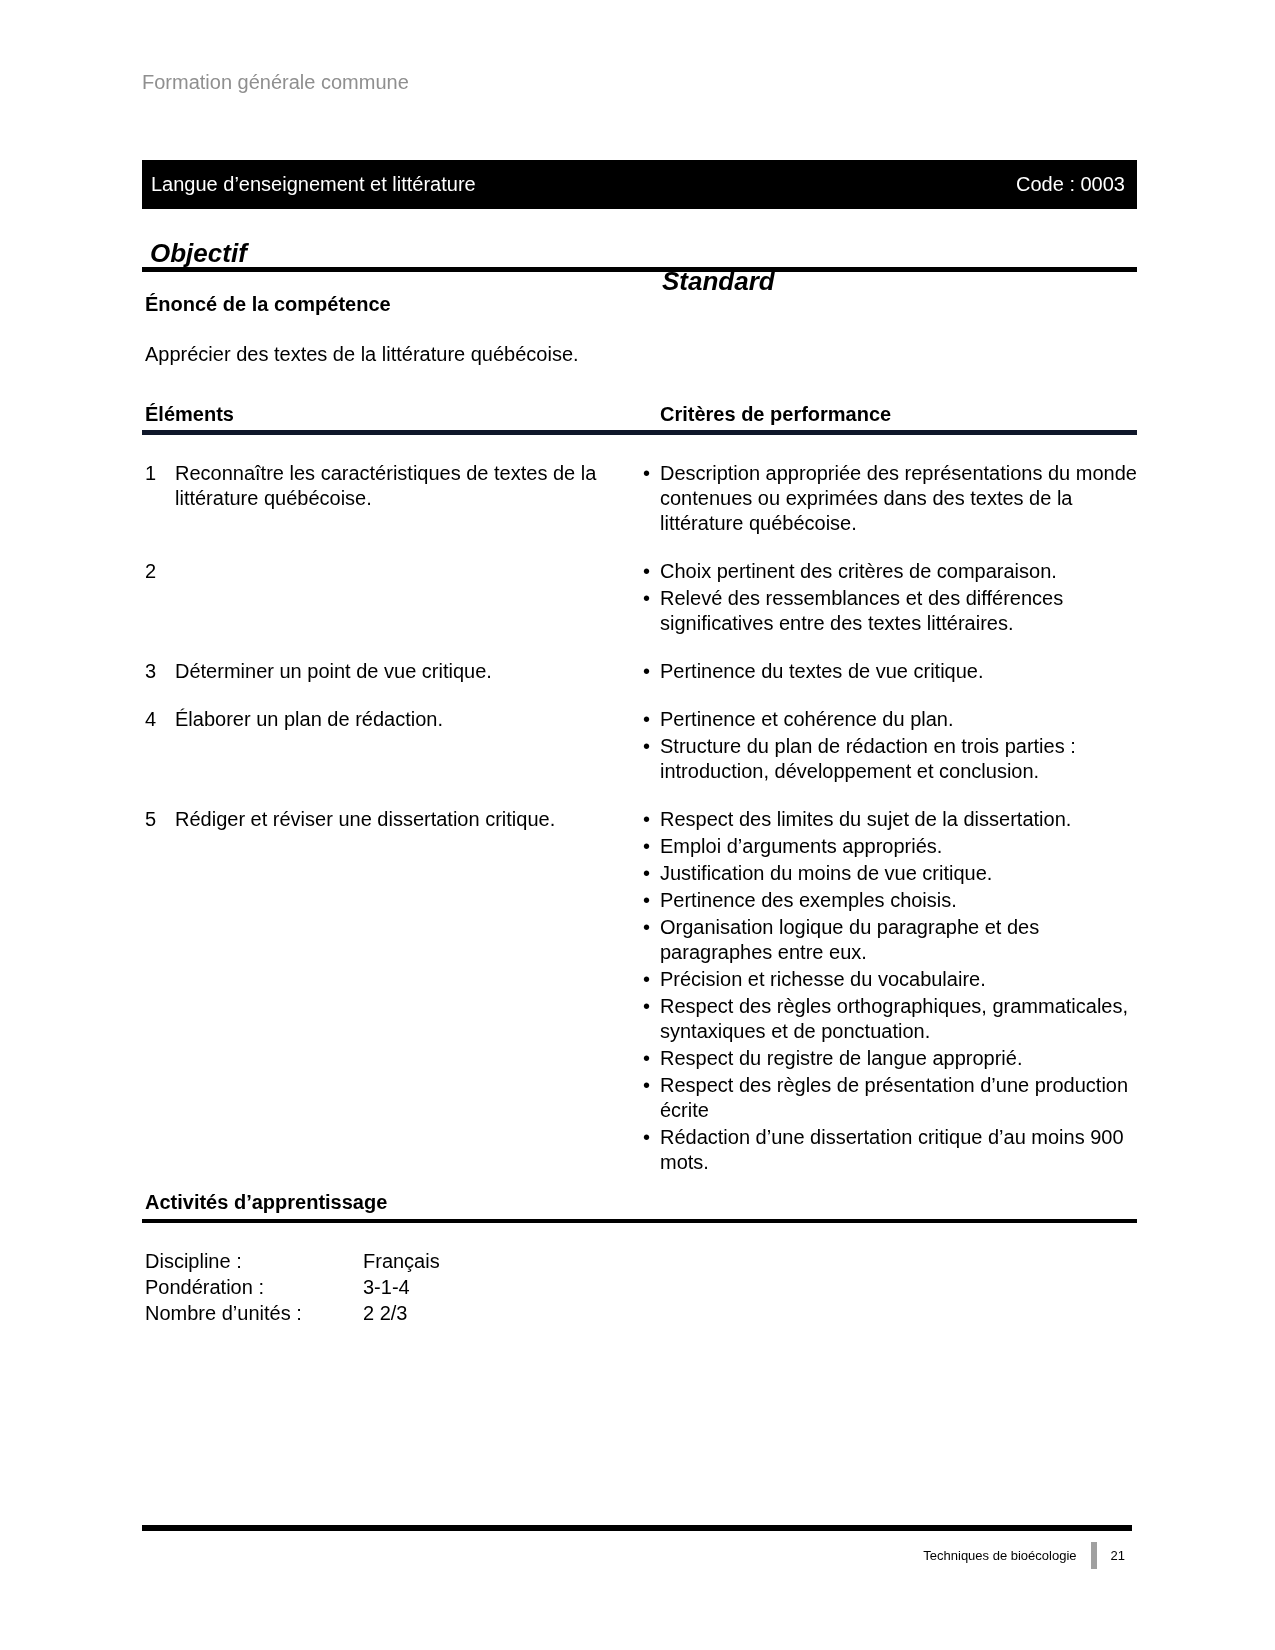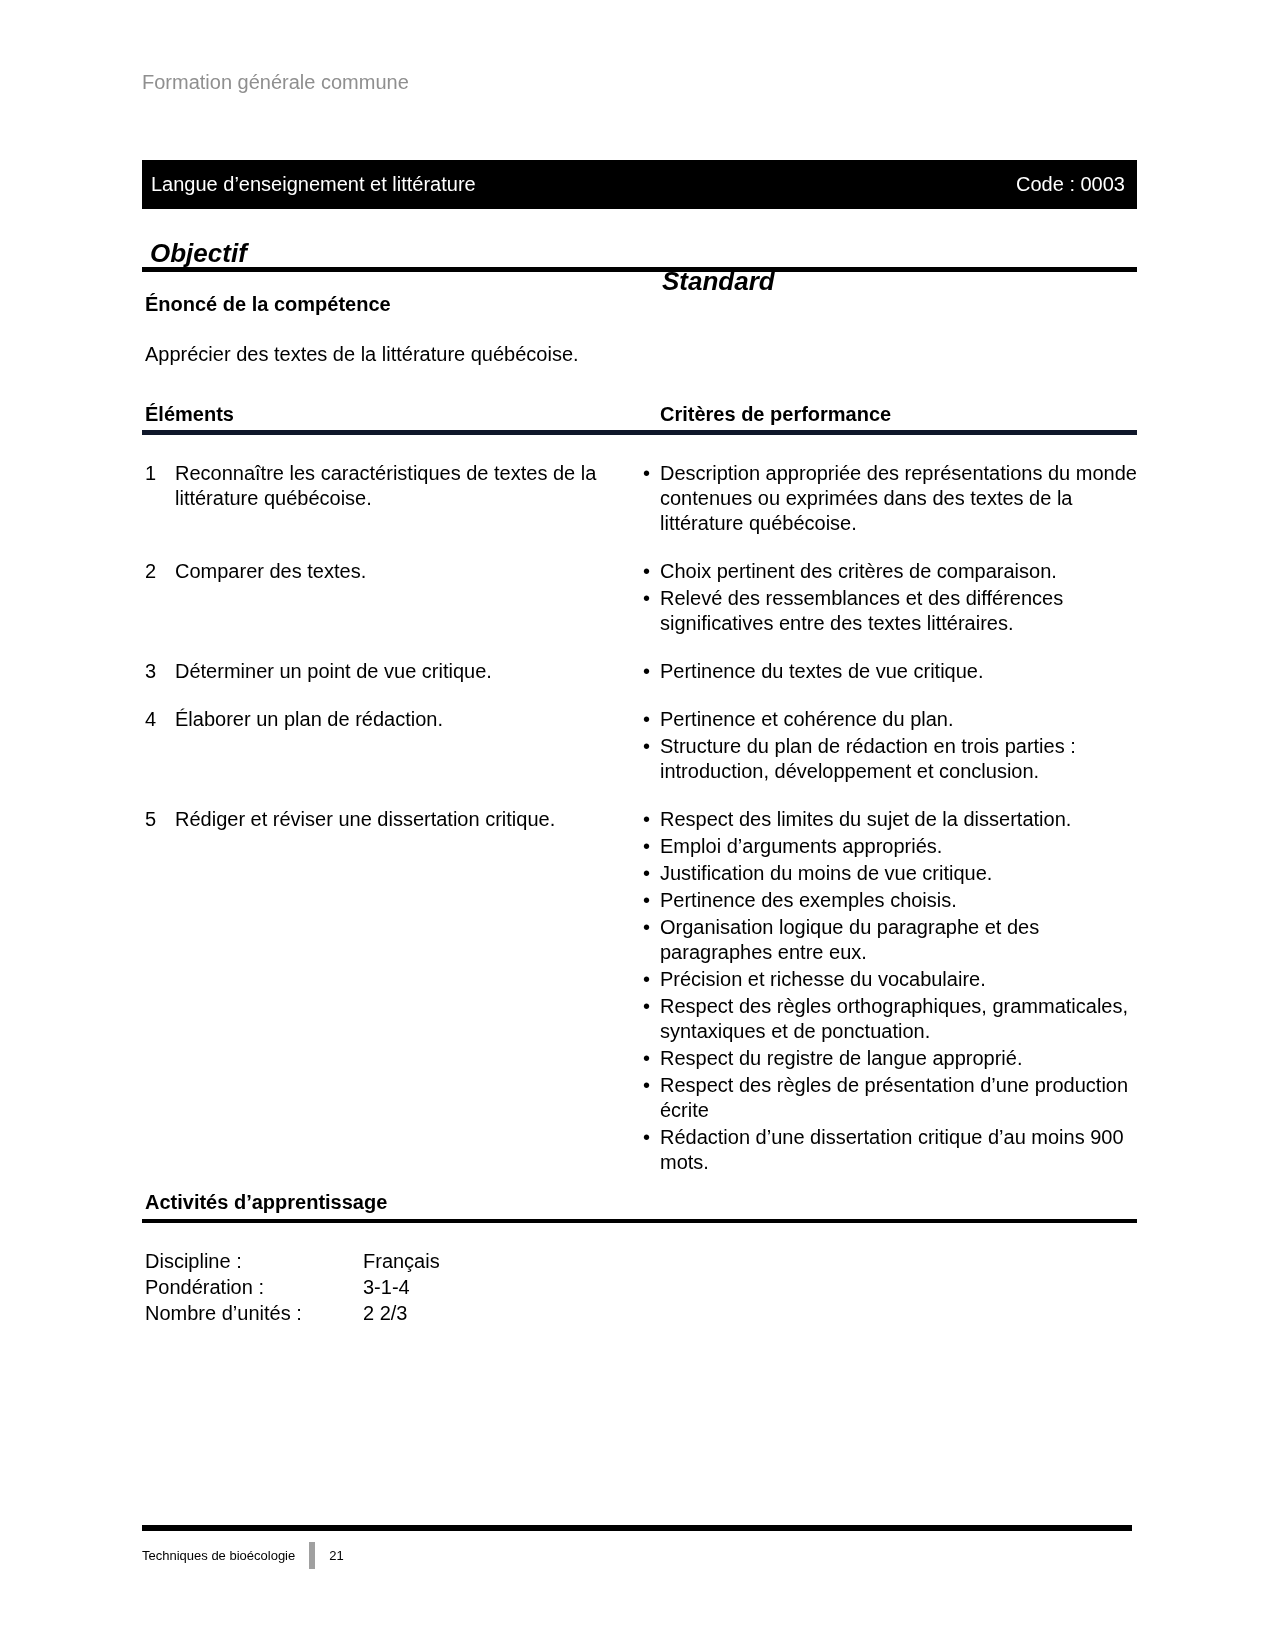--- a/index.html
+++ b/index.html
@@ -74,20 +74,21 @@
   }
   .info-rows { top: 1248px; padding-left: 3px; line-height: 26px; }
   .info-row { display: flex; }
   .info-label { width: 218px; flex-shrink: 0; }
 
   .footer { top: 1525px; }
   .footer-rule { height: 6px; width: 990px; background: #000; }
   .footer-text {
     margin-top: 11px;
     display: flex;
+    justify-content: flex-end;
     align-items: center;
     gap: 14px;
     padding-right: 12px;
     font-size: 13px;
     line-height: 15px;
   }
   .footer-divider {
     width: 6px;
     height: 27px;
     background: var(--divider, #a0a0a0);
@@ -127,21 +128,20 @@
         </div>
         <div class="row-right">
           <ul class="crit">
             <li class="crit-item">Description appropriée des représentations du monde contenues ou exprimées dans des textes de la littérature québécoise.</li>
           </ul>
         </div>
       </div>
       <div class="row">
         <div class="row-left">
           <span class="row-num">2</span>
-          <div class="row-el">Comparer des textes.</div>
         </div>
         <div class="row-right">
           <ul class="crit">
             <li class="crit-item">Choix pertinent des critères de comparaison.</li>
             <li class="crit-item">Relevé des ressemblances et des différences significatives entre des textes littéraires.</li>
           </ul>
         </div>
       </div>
       <div class="row">
         <div class="row-left">

